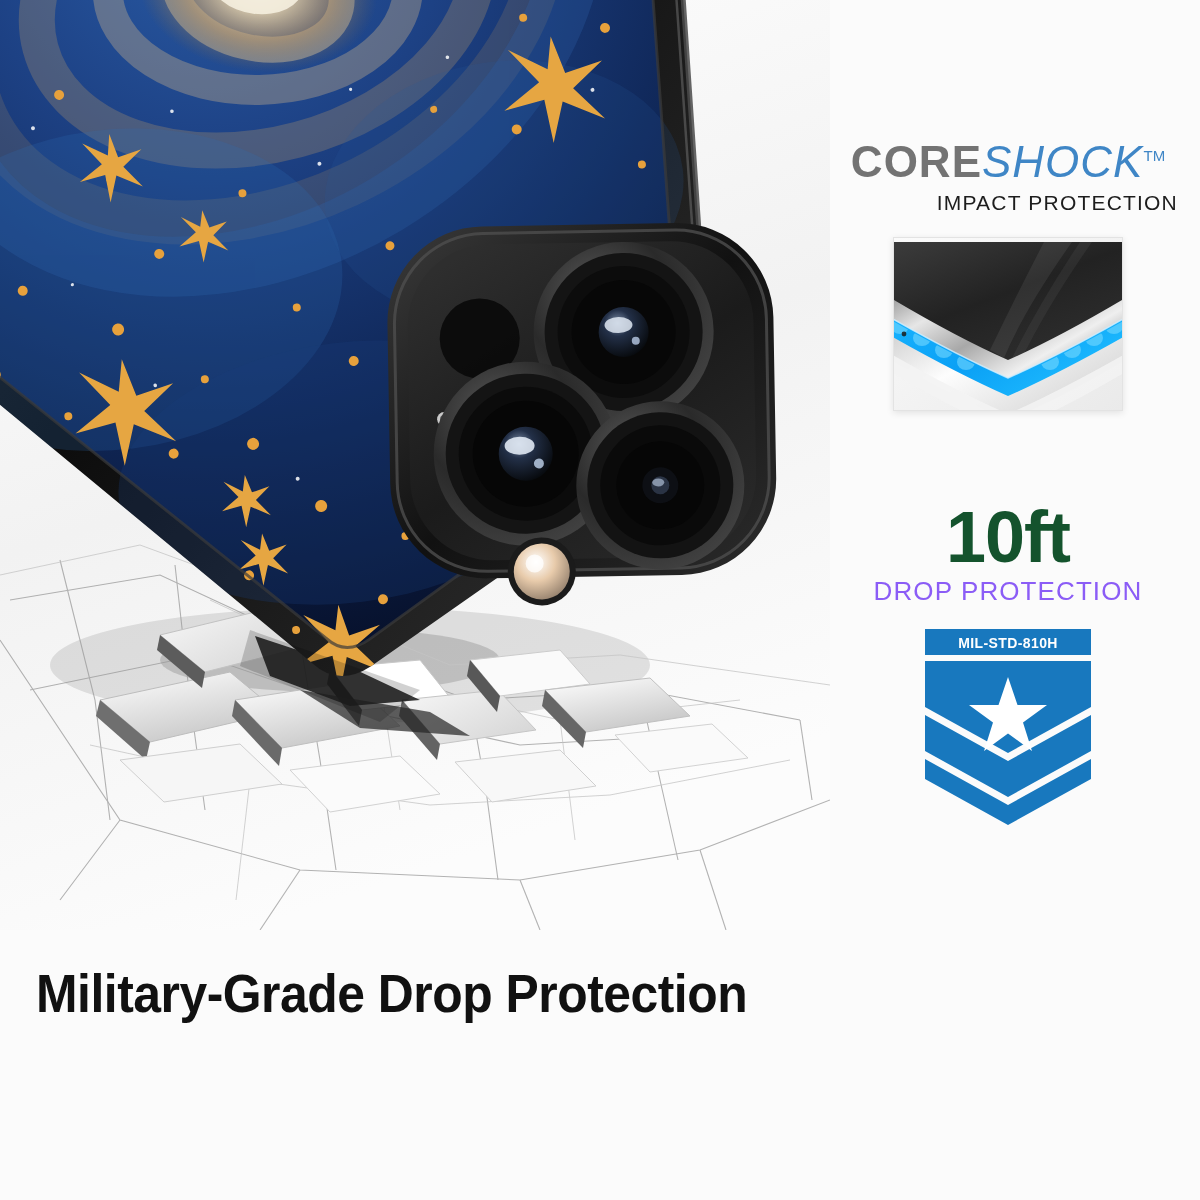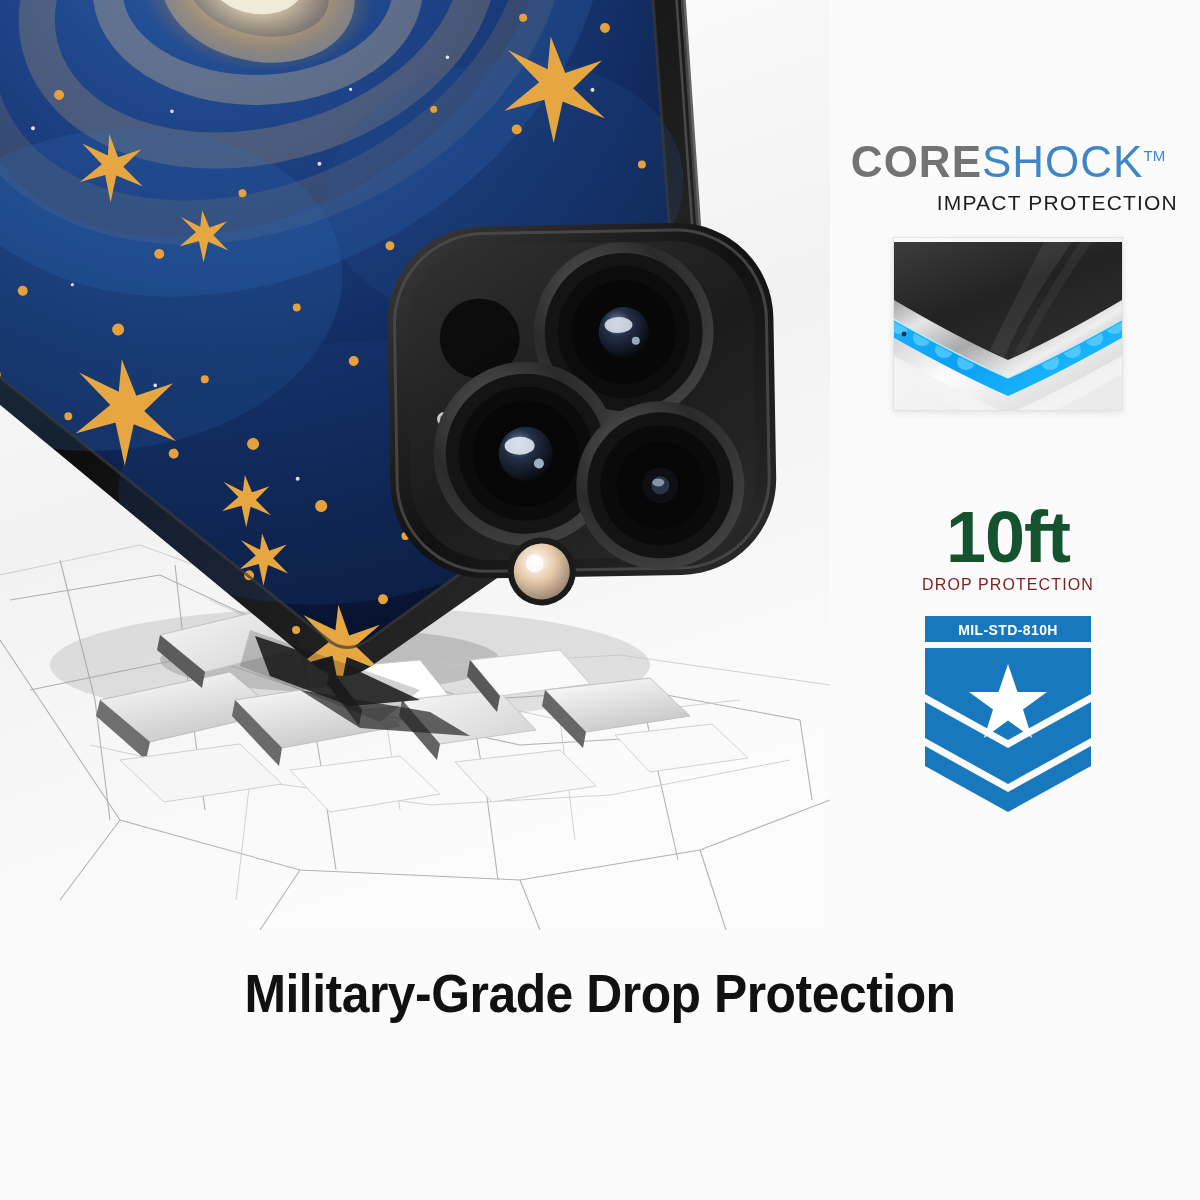--- a/index.html
+++ b/index.html
@@ -18,45 +18,45 @@
 
   
   .features{position:absolute;left:838px;top:140px;width:340px;}
 
   .brandblock{text-align:center;}
   .brandlogo{
     font-size:44px;letter-spacing:.5px;line-height:1;white-space:nowrap;
     font-weight:400;
   }
   .brand-core{color:#737373;font-weight:700;letter-spacing:1px;}
-  .brand-shock{color:#3f86c6;font-weight:400;letter-spacing:1px;}
+  .brand-shock{color:#3f86c6;font-weight:400;letter-spacing:1px;font-style:italic;}
   .brand-tm{font-size:15px;vertical-align:super;color:#3f86c6;letter-spacing:0;}
   .brandsub{
     margin-top:7px;font-size:21px;color:#1d1d1d;letter-spacing:1.2px;text-align:right;
   }
 
   .impact-shot{
     margin:22px auto 0;width:228px;height:172px;position:relative;
     border:1px solid #e3e3e3;background:#f4f4f4;
     box-shadow:0 2px 7px rgba(0,0,0,.10);
     overflow:hidden;
   }
 
   .dropblock{margin-top:92px;text-align:center;}
   .drop-num{
     font-size:72px;line-height:.95;color:#14532d;font-weight:700;letter-spacing:-1px;
   }
   .drop-sub{
-    margin-top:5px;font-size:16px;color:#7f1d1d;letter-spacing:1.1px;
+    margin-top:5px;font-size:26px;color:#8b5cf6;letter-spacing:1.1px;
   }
 
   .milbadge{margin:22px auto 0;width:186px;height:196px;display:block;}
 
   
-  .copy{position:absolute;left:0;top:965px;width:1200px;text-align:center;}
+  .copy{position:absolute;left:0;top:965px;width:1200px;}
   .headline{
     font-size:53px;font-weight:700;color:#111;letter-spacing:-.5px;
     margin:0;line-height:1.08;
     font-family:"Liberation Sans Narrow","Liberation Sans",sans-serif;
     transform:scaleX(.94);transform-origin:center;
   }
   .subcopy{
     margin:20px 0 0;font-size:28px;color:#1d1d1d;line-height:1.38;font-weight:400;
   }
   .subcopy .tm{font-size:15px;vertical-align:super;}

